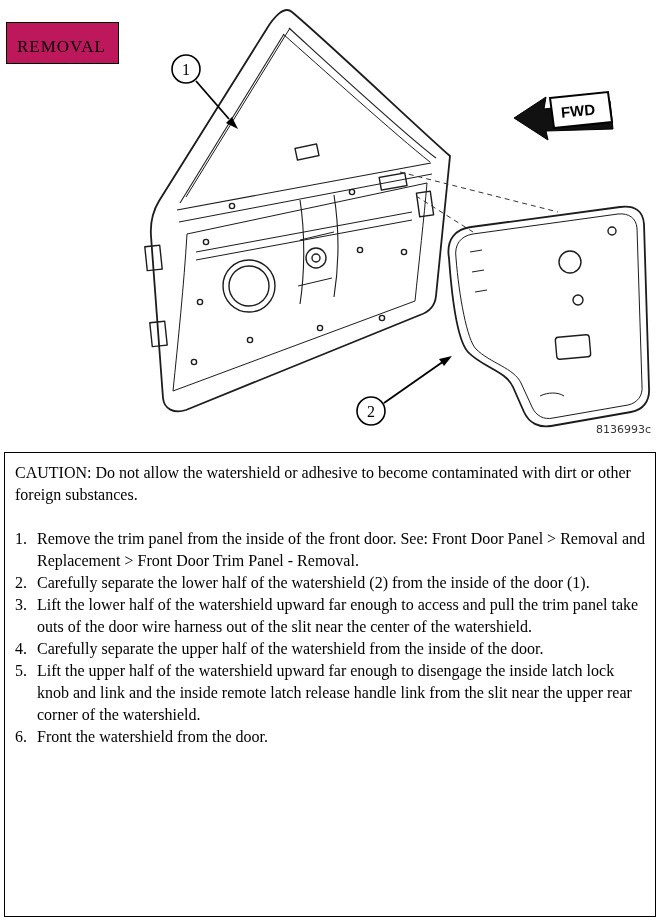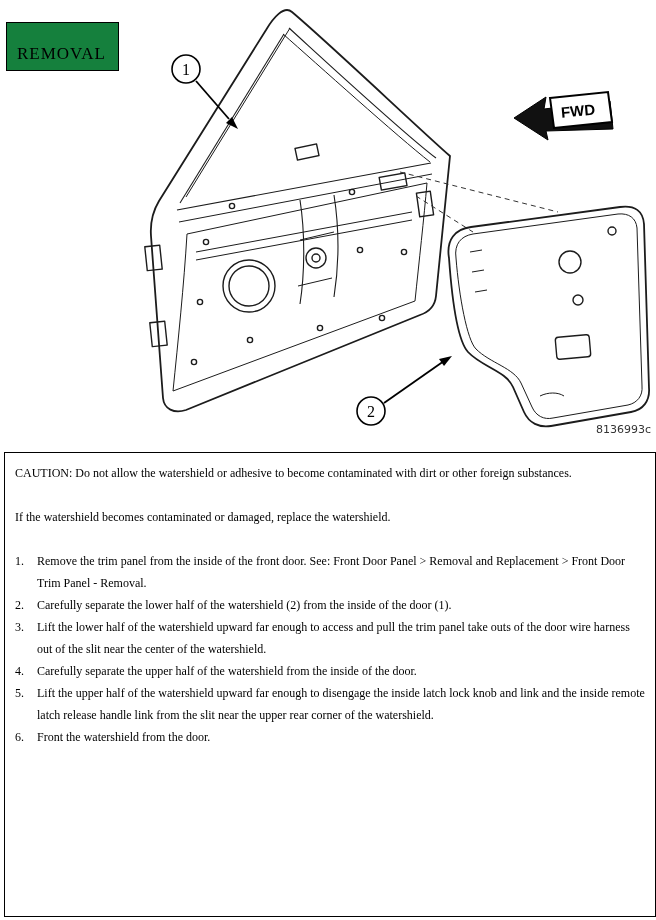--- a/index.html
+++ b/index.html
@@ -1,33 +1,33 @@
 <!DOCTYPE html>
 <html><head>
 <meta charset="utf-8">
 <style>
   html,body { margin:0; padding:0; background:#ffffff; }
   body { width:656px; height:920px; font-family:"Liberation Serif", serif; color:#000; }
   .page { position:relative; width:656px; height:920px; background:#fff; overflow:hidden; }
 
   .removal-box {
     position:absolute; top:22px; left:6px;
-    border:1px solid #000; background:#15803d;
-    padding:21px 12px 6px 10px;
+    border:1px solid #000; background:#be185d;
+    padding:14px 12px 6px 10px;
     font-size:17px; letter-spacing:1px;
   }
 
   .figure-area { position:absolute; top:0; left:0; width:656px; height:450px; }
   .figure-area svg { display:block; }
 
   .text-block {
     position:absolute; left:4px; top:452px; width:632px; height:448px;
     border:1px solid #000; background:#fff;
     padding:9px 8px 6px 10px;
-    font-size:12px; line-height:22px;
+    font-size:16px; line-height:22px;
   }
   .text-block p { margin:0 0 22px 0; }
   ol.steps { list-style:none; margin:0; padding:0; }
   ol.steps li { display:flex; }
   .step-num { flex:0 0 22px; width:22px; }
   .step-text { flex:1; }
 
   .fig-code { font-family:"DejaVu Sans", sans-serif; font-size:11px; fill:#333; }
   .callout-num { font-family:"Liberation Serif", serif; font-size:16px; fill:#000; stroke:none; }
   .fwd-text { font-family:"Liberation Sans", sans-serif; font-size:15px; font-weight:bold; fill:#000; stroke:none; }
@@ -126,21 +126,20 @@
       </g>
 
       <text class="fig-code" x="596" y="433">8136993c</text>
     </svg>
   </div>
 
   <div class="removal-box">REMOVAL</div>
 
   <div class="text-block">
     <p>CAUTION: Do not allow the watershield or adhesive to become contaminated with dirt or other foreign substances.</p>
-    <p>If the watershield becomes contaminated or damaged, replace the watershield.</p>
 
     <ol class="steps">
       <li>
         <span class="step-num">1.</span>
         <span class="step-text">Remove the trim panel from the inside of the front door. See: Front Door Panel &gt; Removal and Replacement &gt; Front Door Trim Panel - Removal.</span>
       </li>
       <li>
         <span class="step-num">2.</span>
         <span class="step-text">Carefully separate the lower half of the watershield (2) from the inside of the door (1).</span>
       </li>

